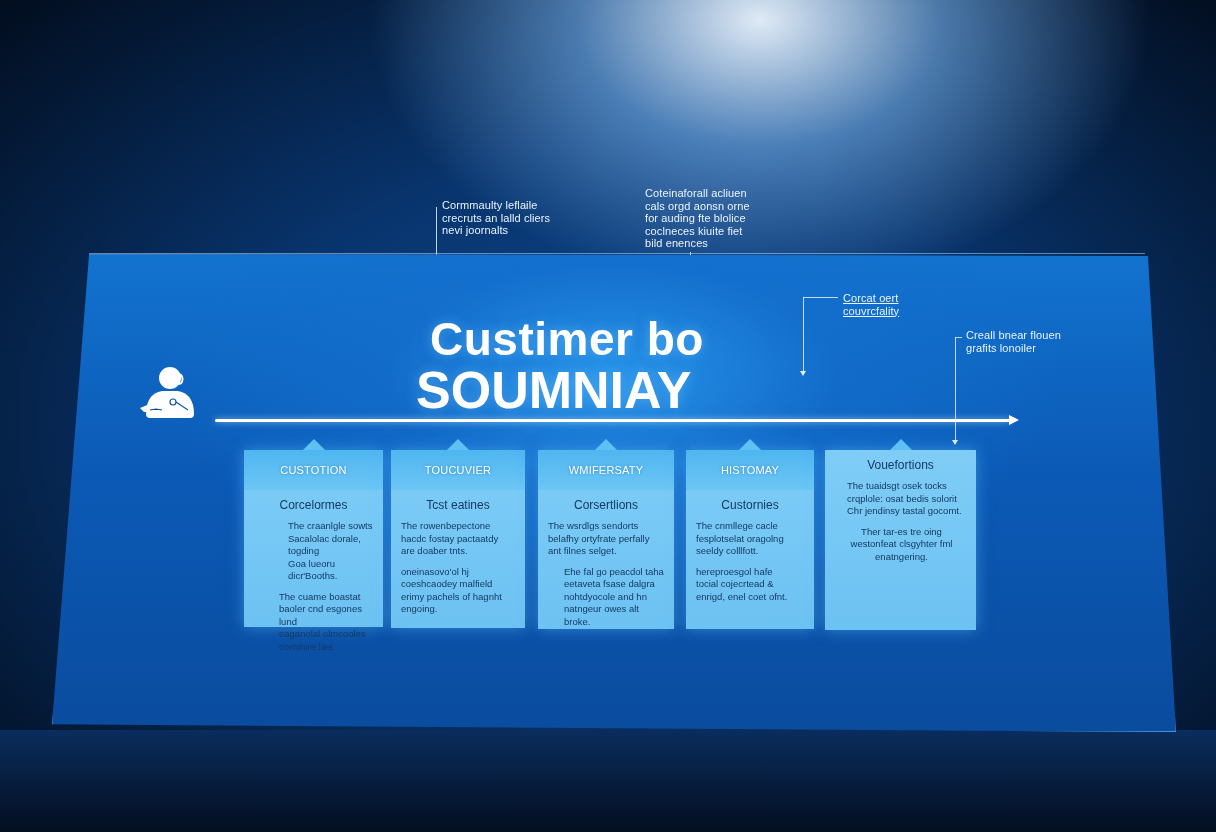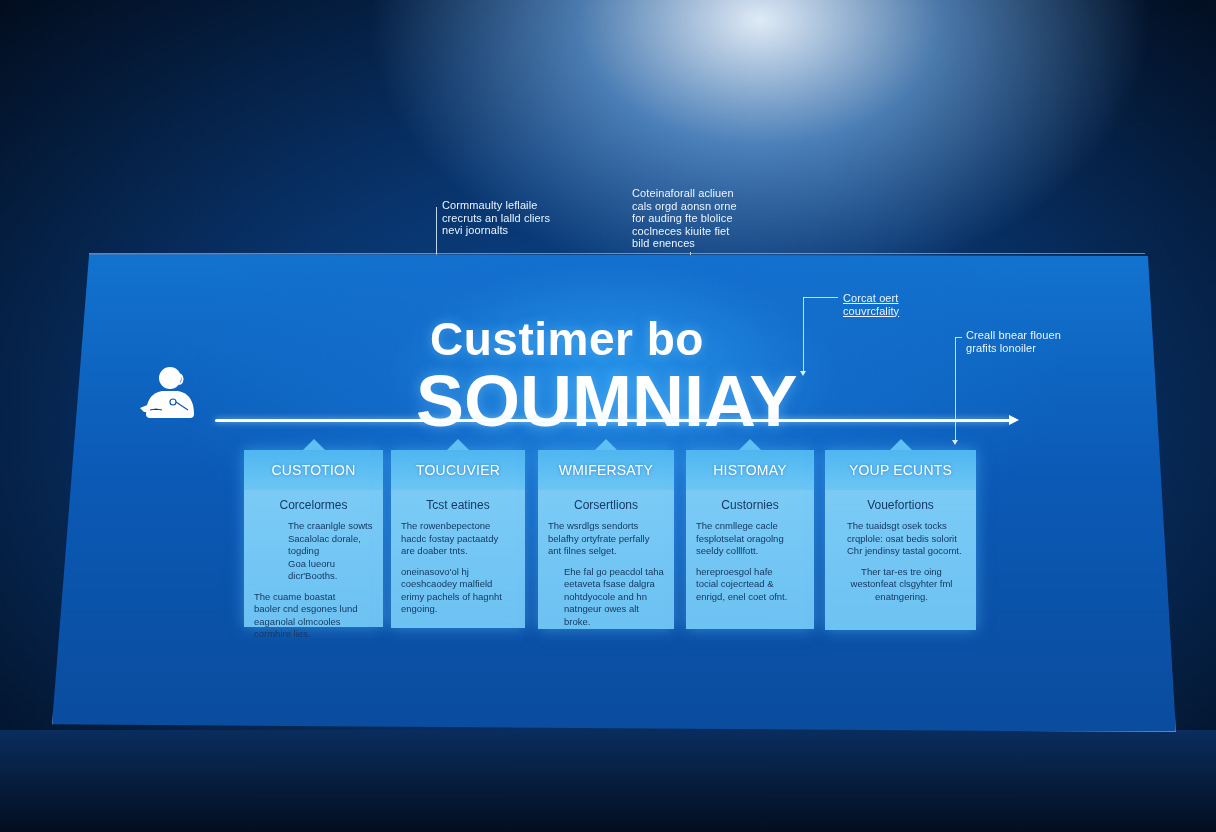--- a/index.html
+++ b/index.html
@@ -47,21 +47,21 @@
       border-left: 3px solid transparent; border-right: 3px solid transparent;
       border-top: 5px solid rgba(235,245,255,0.95);
     }
     .title-line1 {
       position: absolute; left: 430px; top: 312px;
       color: #ffffff; font-weight: bold; font-size: 46px; letter-spacing: 0.5px;
       text-shadow: 0 0 12px rgba(120,200,255,0.5);
     }
     .title-line2 {
       position: absolute; left: 416px; top: 360px;
-      color: #ffffff; font-weight: bold; font-size: 72px; letter-spacing: 0px;
+      color: #ffffff; font-weight: bold; font-size: 52px; letter-spacing: 0px;
       text-shadow: 0 0 14px rgba(120,200,255,0.5);
     }
     .timeline {
       position: absolute; left: 215px; top: 419px; width: 796px; height: 3px;
       background: #ffffff; border-radius: 2px;
       box-shadow: 0 0 6px rgba(200,230,255,0.7);
     }
     .timeline-arrow {
       position: absolute; left: 1009px; top: 415px; width: 0; height: 0;
       border-top: 5px solid transparent; border-bottom: 5px solid transparent;
@@ -75,21 +75,21 @@
     }
     .card-tab {
       position: absolute; top: -11px; left: 50%; margin-left: -11px;
       width: 0; height: 0;
       border-left: 11px solid transparent; border-right: 11px solid transparent;
       border-bottom: 11px solid #5fc0f3;
     }
     .card-header {
       height: 40px; display: flex; align-items: center; justify-content: center;
       background: linear-gradient(to bottom, #4fb6f0 0%, #6cc6f5 100%);
-      color: #ffffff; font-size: 14px; letter-spacing: 0.2px;
+      color: #ffffff; font-size: 11px; letter-spacing: 0.2px;
       text-shadow: 0 0 3px rgba(20,90,170,0.6);
     }
     .card-sub {
       text-align: center; color: #163a63; font-size: 12px; margin-top: 8px;
     }
     .card-text {
       color: #163a63; font-size: 9.5px; line-height: 12.5px;
       padding: 0 8px 0 10px; margin-top: 8px;
     }
   </style>
@@ -97,21 +97,21 @@
 <body>
 
 <div class="floor"></div>
 
 <div class="callout" style="left:442px; top:199px;">Cormmaulty leflaile
 crecruts an lalld cliers
 nevi joornalts</div>
 <div class="vline" style="left:436px; top:207px; height:98px;"></div>
 <div class="arrowhead" style="left:433px; top:304px;"></div>
 
-<div class="callout" style="left:632px; top:187px;">Coteinaforall acliuen
+<div class="callout" style="left:645px; top:187px;">Coteinaforall acliuen
 cals orgd aonsn orne
 for auding fte blolice
 coclneces kiuite fiet
 bild enences</div>
 <div class="vline" style="left:690px; top:252px; height:53px;"></div>
 <div class="arrowhead" style="left:687px; top:304px;"></div>
 
 <div class="panel"></div>
 <div class="panel-edge-top"></div>
 
@@ -143,21 +143,21 @@
 <div class="timeline"></div>
 <div class="timeline-arrow"></div>
 
 <div class="card" style="left:244px; width:139px; height:177px;">
   <div class="card-tab"></div>
   <div class="card-header">CUSTOTION</div>
   <div class="card-sub">Corcelormes</div>
   <div class="card-text" style="white-space:pre-line;padding-left:44px;">The craanlgle sowts
 Sacalolac dorale, togding
 Goa lueoru dicr'Booths.</div>
-  <div class="card-text" style="white-space:pre-line;">The cuame boastat
+  <div class="card-text" style="white-space:pre-line;margin-left:25px;">The cuame boastat
 baoler cnd esgones lund
 eaganolal olmcooles
 cormhire lies.</div>
 </div>
 
 <div class="card" style="left:391px; width:134px; height:178px;">
   <div class="card-tab"></div>
   <div class="card-header">TOUCUVIER</div>
   <div class="card-sub">Tcst eatines</div>
   <div class="card-text" style="white-space:pre-line;">The rowenbepectone
@@ -189,21 +189,20 @@
   <div class="card-text" style="white-space:pre-line;">The cnmllege cacle
 fesplotselat oragolng
 seeldy colllfott.</div>
   <div class="card-text" style="white-space:pre-line;">hereproesgol hafe
 tocial cojecrtead &amp;
 enrigd, enel coet ofnt.</div>
 </div>
 
 <div class="card" style="left:825px; width:151px; height:180px;">
   <div class="card-tab"></div>
-  <div class="card-header">YOUP ECUNTS</div>
   <div class="card-sub">Vouefortions</div>
   <div class="card-text" style="white-space:pre-line;padding-left:22px;">The tuaidsgt osek tocks
 crqplole: osat bedis solorit
 Chr jendinsy tastal gocomt.</div>
   <div class="card-text" style="white-space:pre-line;text-align:center;">Ther tar-es tre oing
 westonfeat clsgyhter fml
 enatngering.</div>
 </div>
 
 </body></html>

